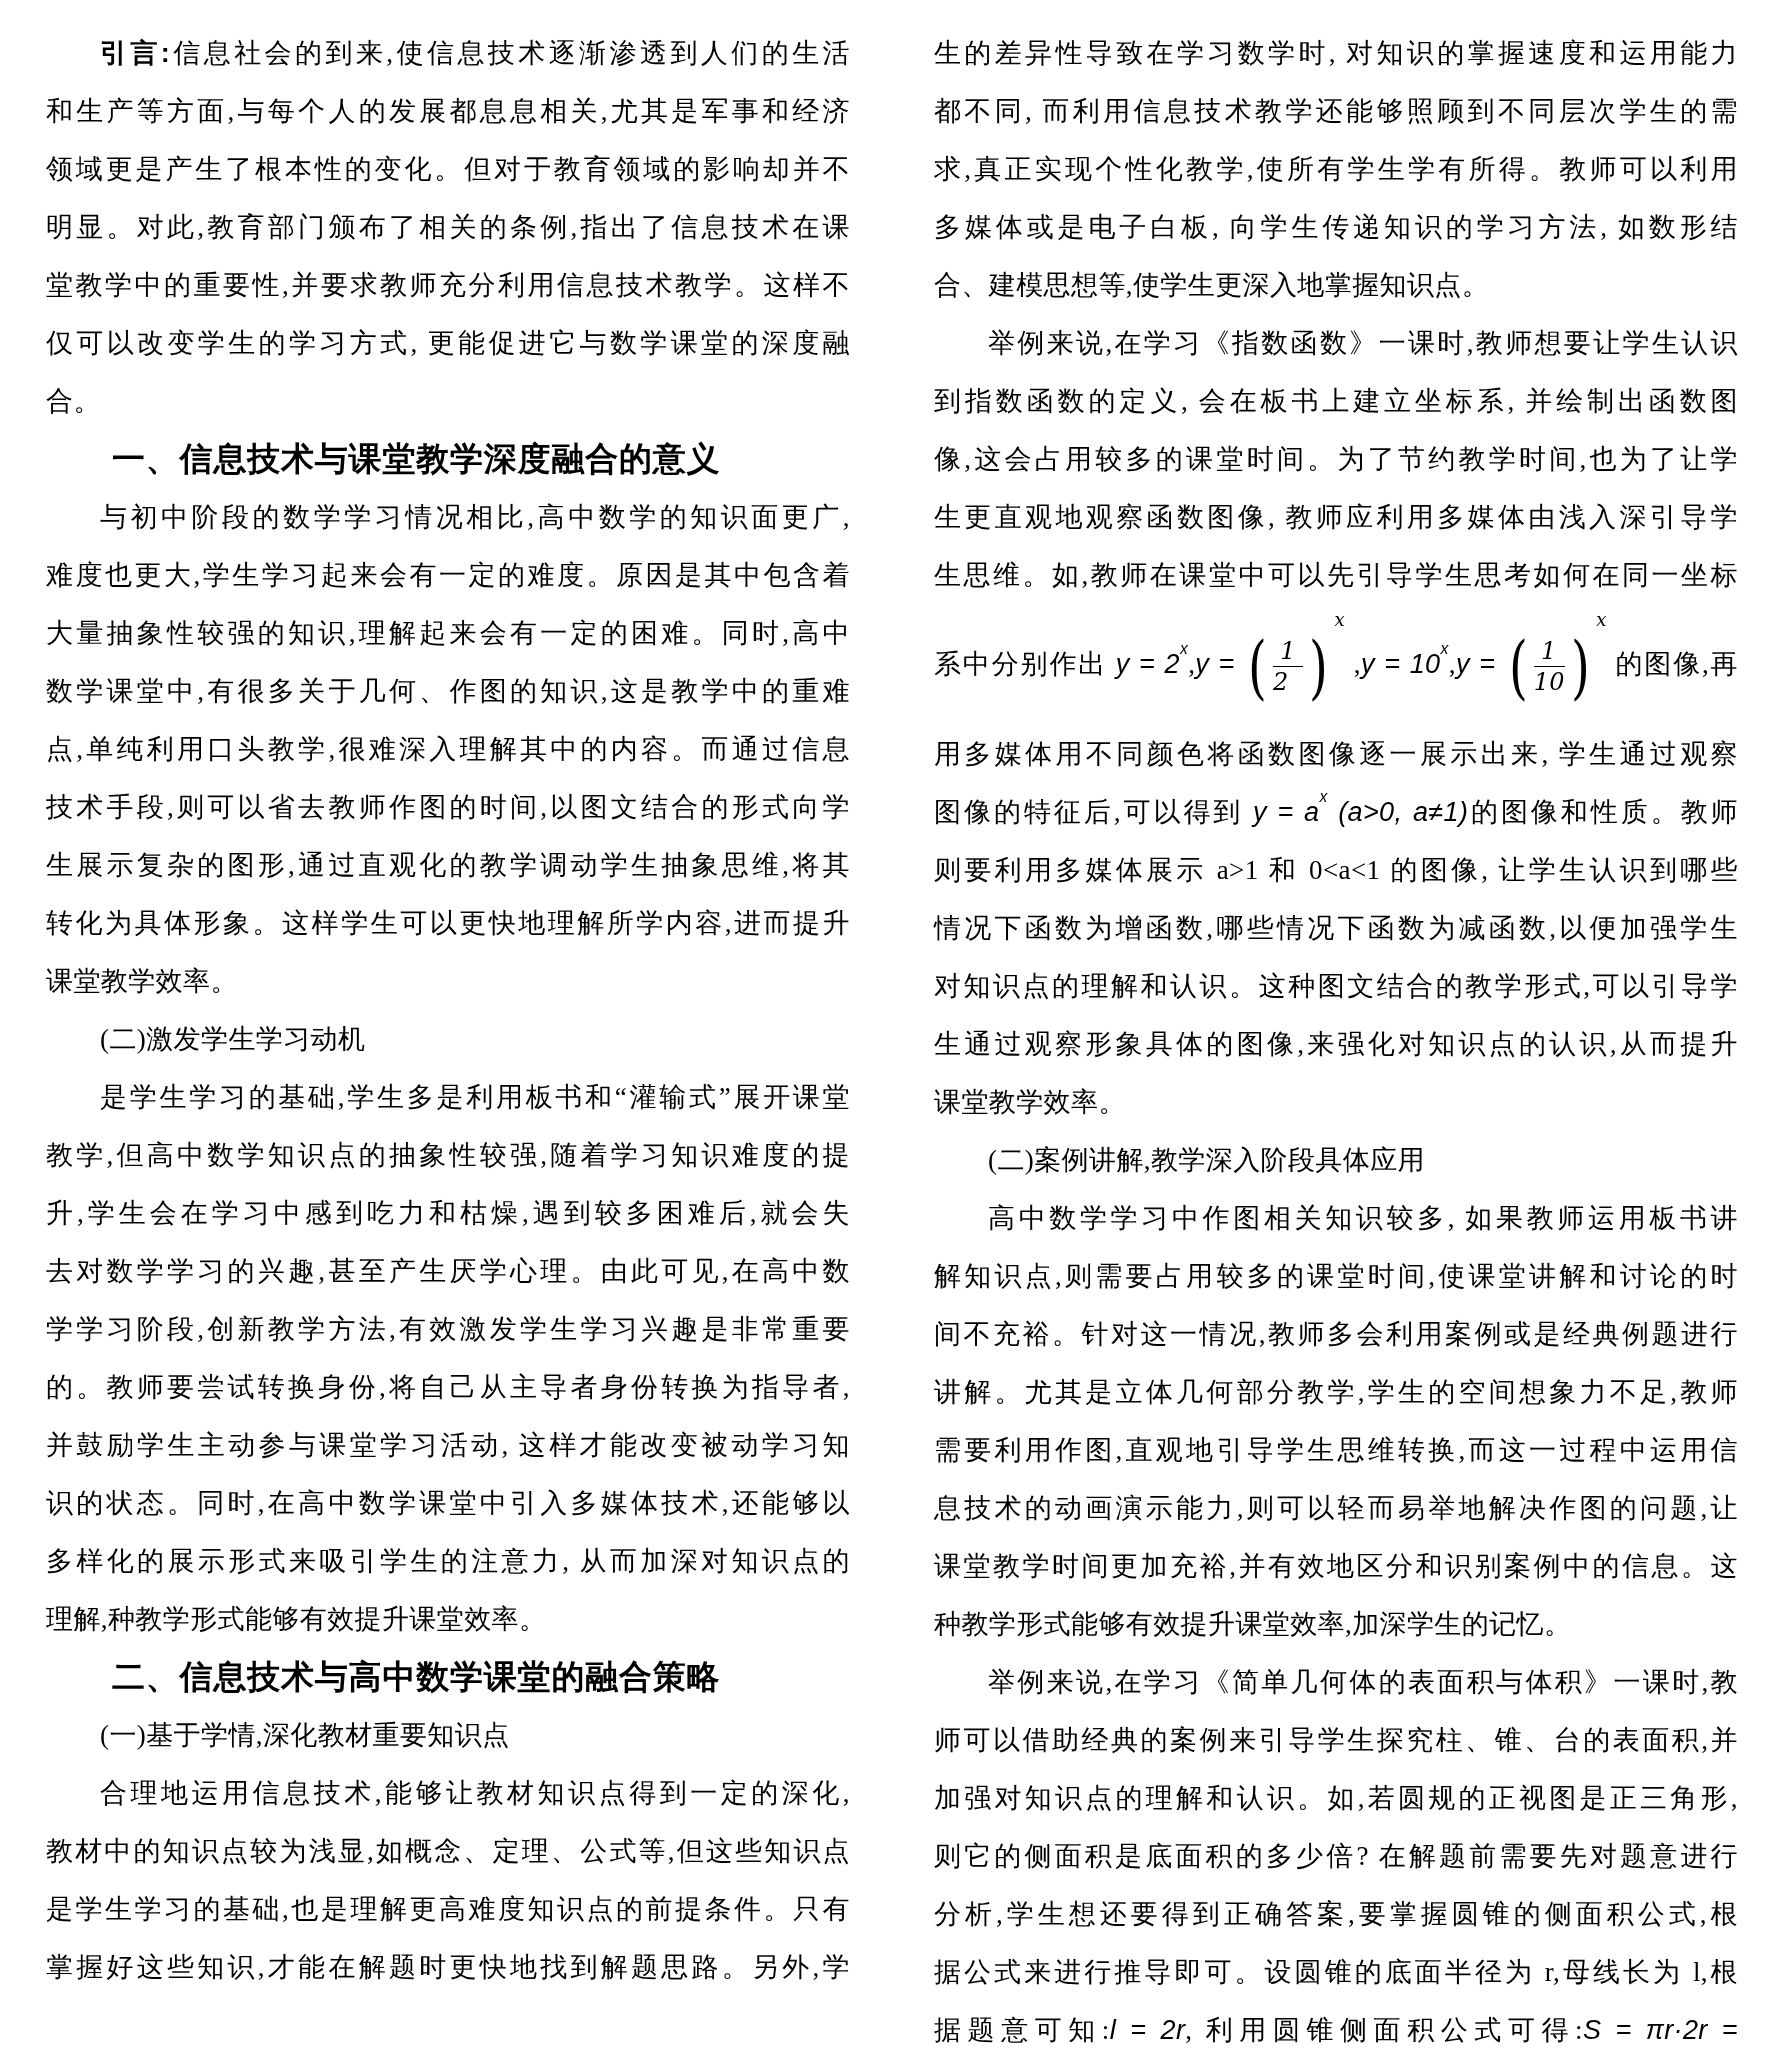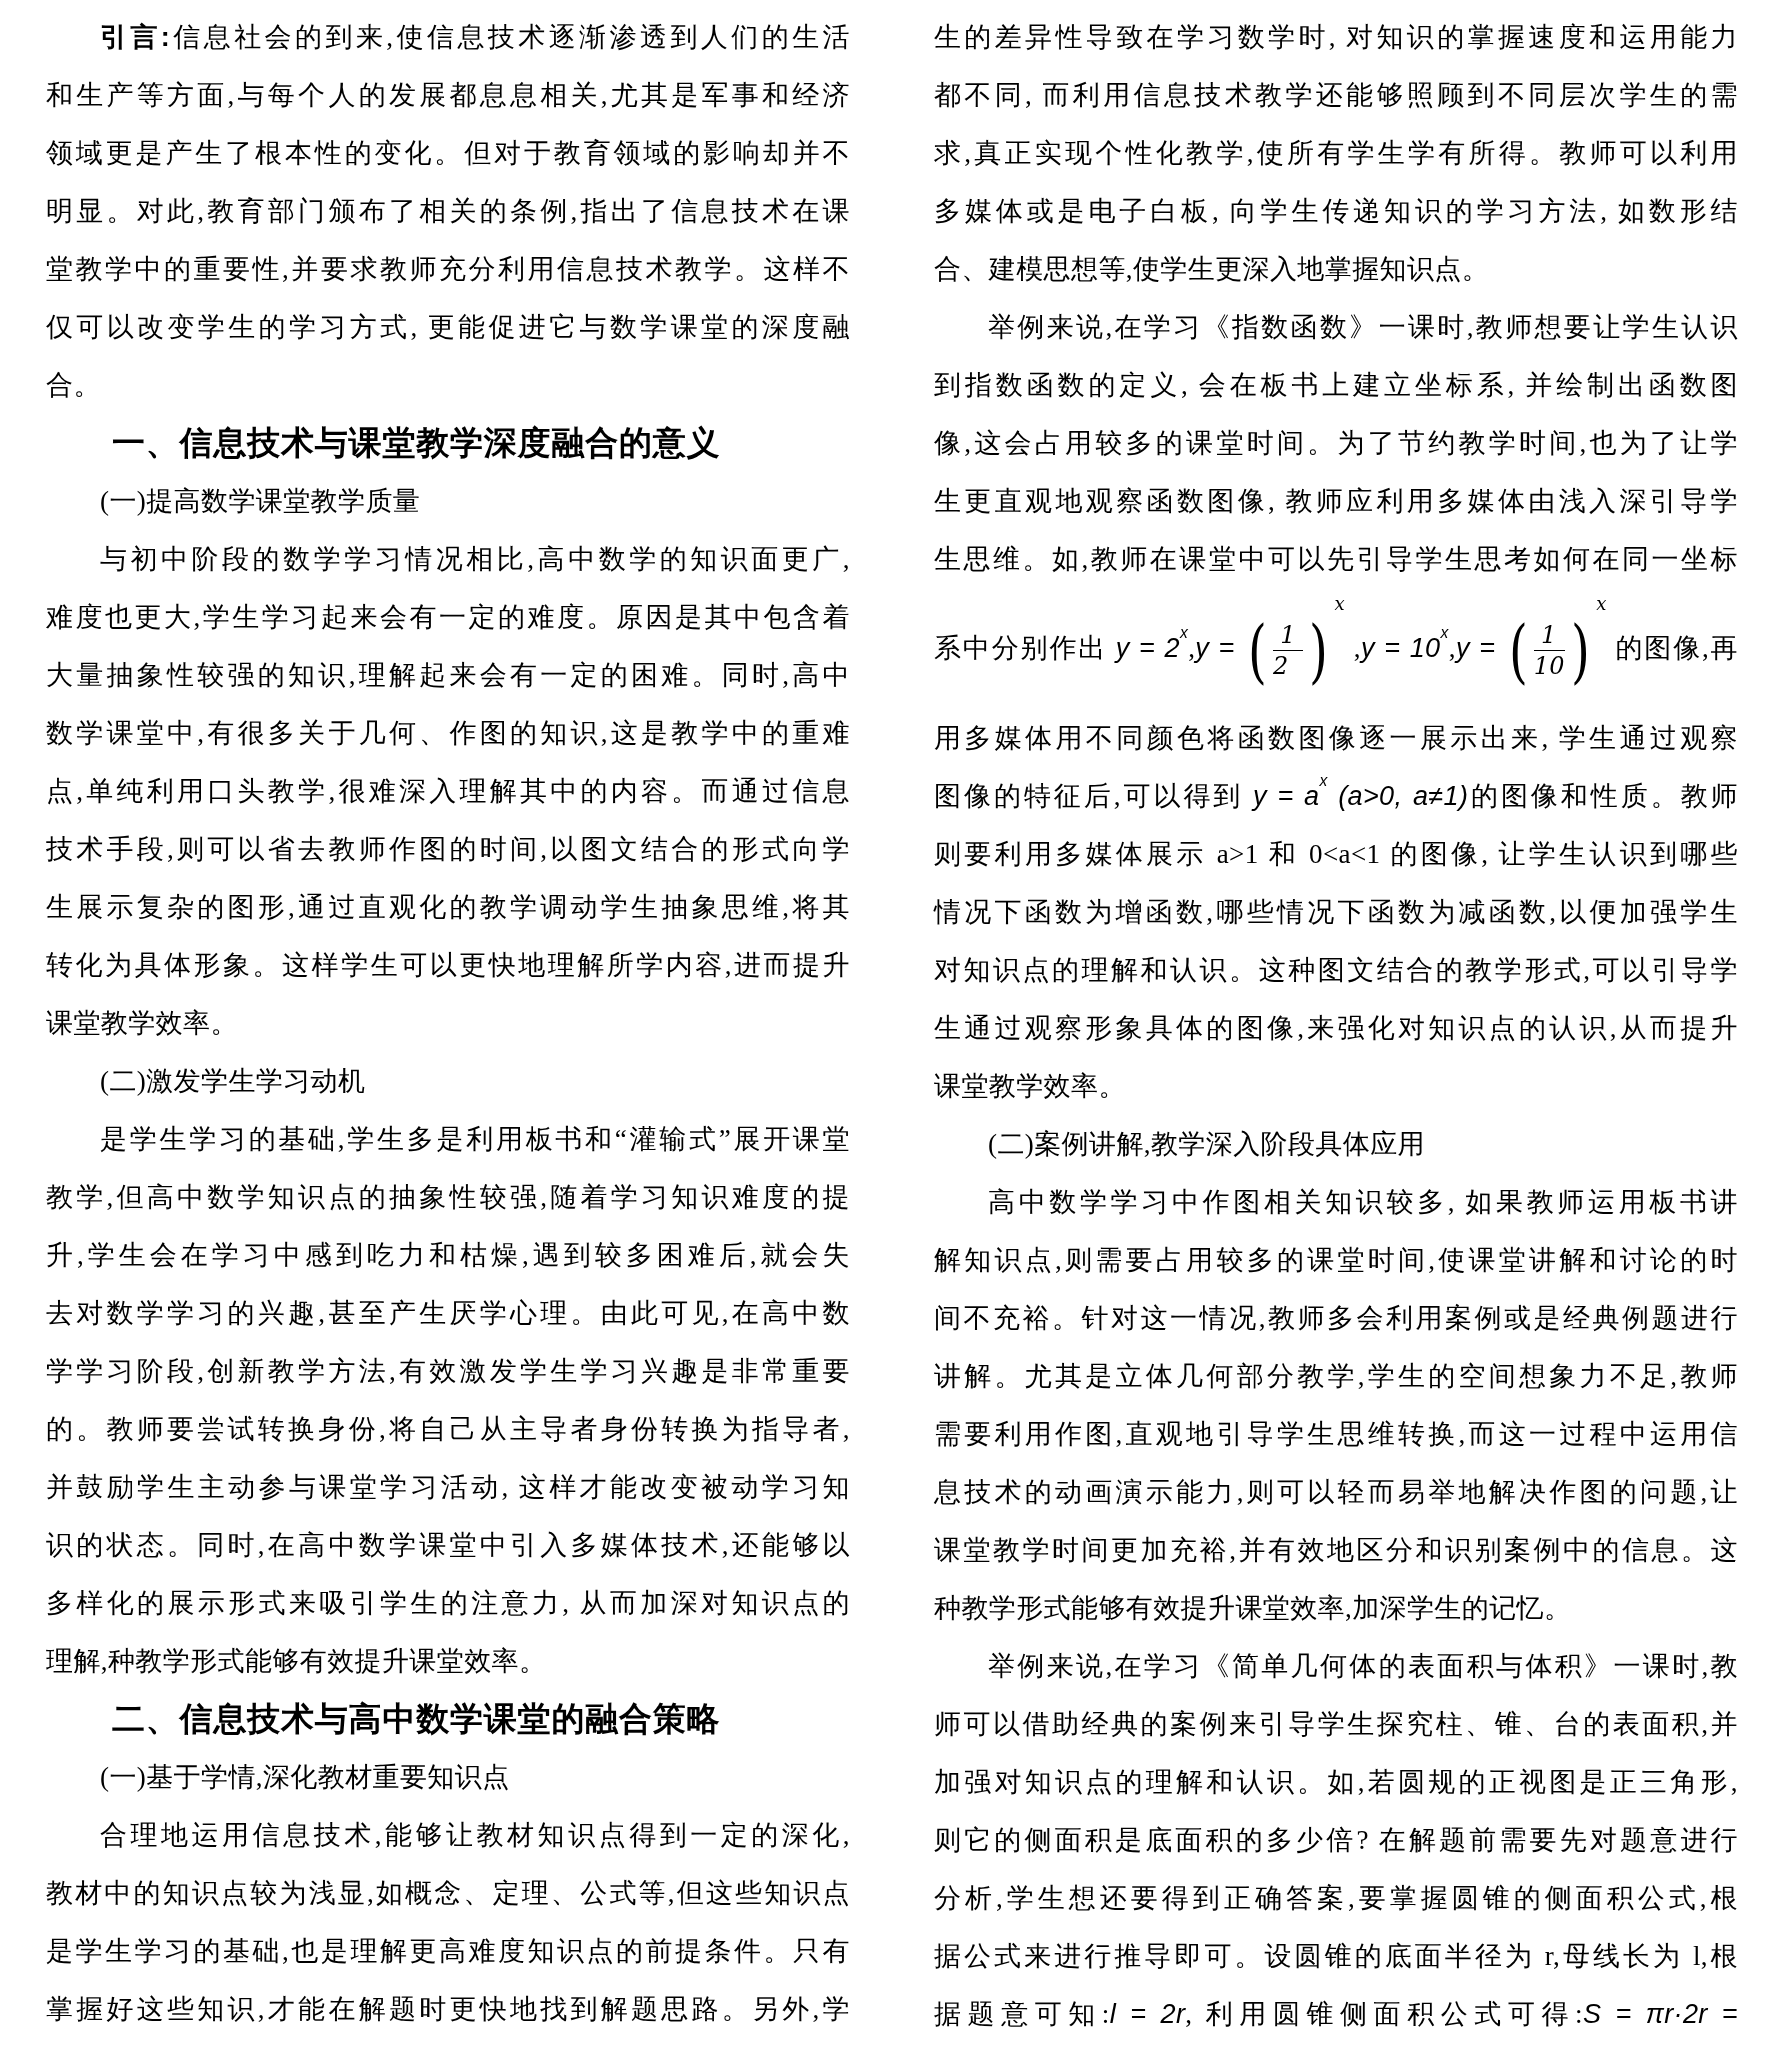--- a/index.html
+++ b/index.html
@@ -1,19 +1,19 @@
 <!DOCTYPE html>
 <html style="font-size:13px"><head>
 <meta charset="utf-8">
 <style>
   html,body{margin:0;padding:0}
   body{width:1787px;height:2070px;background:#ffffff;color:#000;
        font-family:"Liberation Serif","DejaVu Serif",serif;}
   .page{box-sizing:border-box;width:1787px;height:2070px;
-        padding:8px 46px 0 46px;display:flex;gap:84px;overflow:hidden;background:#fff}
+        padding:24px 46px 0 46px;display:flex;gap:84px;overflow:hidden;background:#fff}
   .col{width:804px;flex:0 0 804px}
   p.line{margin:0;height:58px;line-height:58px;font-size:27px;
          text-align:justify;text-align-last:justify;letter-spacing:0.4px}
   p.last{text-align-last:left}
   p.ind{text-indent:2em}
   p.h1{font-family:"Liberation Sans","DejaVu Sans",sans-serif;font-weight:bold;font-size:33px;letter-spacing:0.8px}
   p.tall{height:121px;line-height:121px}
   .lead{font-family:"Liberation Sans","DejaVu Sans",sans-serif;font-weight:bold}
   .m{font-family:Liberation Sans, sans-serif;font-style:italic}
   .m sup{font-size:.58em;font-style:italic;position:relative;top:-.55em;line-height:0}
@@ -34,21 +34,20 @@
 <div class="page">
   <div class="col" id="left-col">
       <p class="line ind"><span class="lead">引言:</span><span>信息社会的到来,使信息技术逐渐渗透到人们的生活</span></p>
       <p class="line">和生产等方面,与每个人的发展都息息相关,尤其是军事和经济</p>
       <p class="line">领域更是产生了根本性的变化。但对于教育领域的影响却并不</p>
       <p class="line">明显。对此,教育部门颁布了相关的条例,指出了信息技术在课</p>
       <p class="line">堂教学中的重要性,并要求教师充分利用信息技术教学。这样不</p>
       <p class="line">仅可以改变学生的学习方式, 更能促进它与数学课堂的深度融</p>
       <p class="line last">合。</p>
       <p class="line last ind h1">一、信息技术与课堂教学深度融合的意义</p>
-      <p class="line last ind">(一)提高数学课堂教学质量</p>
       <p class="line ind">与初中阶段的数学学习情况相比,高中数学的知识面更广,</p>
       <p class="line">难度也更大,学生学习起来会有一定的难度。原因是其中包含着</p>
       <p class="line">大量抽象性较强的知识,理解起来会有一定的困难。同时,高中</p>
       <p class="line">数学课堂中,有很多关于几何、作图的知识,这是教学中的重难</p>
       <p class="line">点,单纯利用口头教学,很难深入理解其中的内容。而通过信息</p>
       <p class="line">技术手段,则可以省去教师作图的时间,以图文结合的形式向学</p>
       <p class="line">生展示复杂的图形,通过直观化的教学调动学生抽象思维,将其</p>
       <p class="line">转化为具体形象。这样学生可以更快地理解所学内容,进而提升</p>
       <p class="line last">课堂教学效率。</p>
       <p class="line last ind">(二)激发学生学习动机</p>

